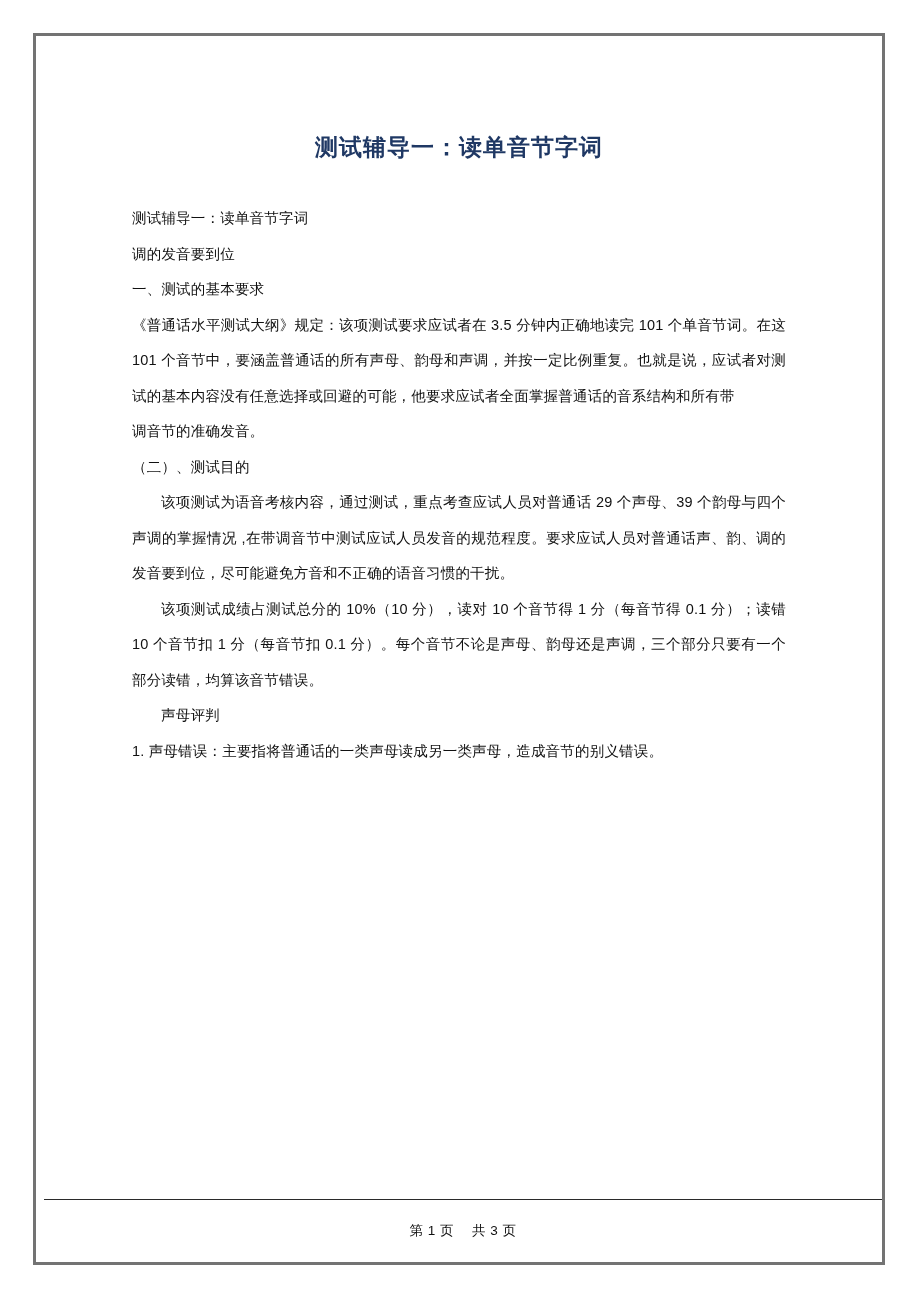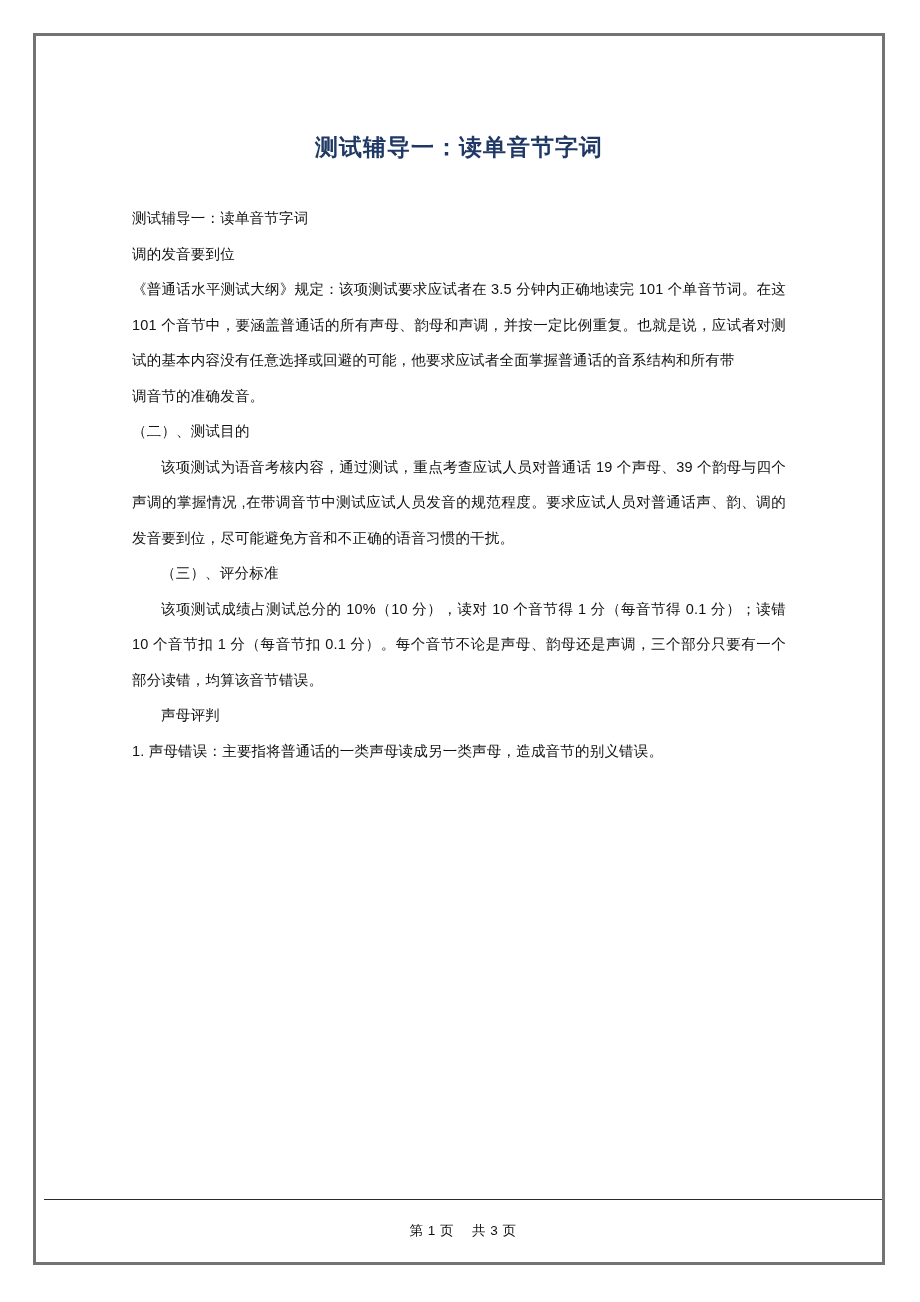--- a/index.html
+++ b/index.html
@@ -78,25 +78,25 @@
 <body>
 
 <div class="page">
   <div class="page-inner">
 
     <h1 class="doc-title">测试辅导一：读单音节字词</h1>
 
     <div class="body-block">
       <p class="para">测试辅导一：读单音节字词</p>
       <p class="para">调的发音要到位</p>
+      <p class="para">一、测试的基本要求</p>
       <p class="para">《普通话水平测试大纲》规定：该项测试要求应试者在 3.5 分钟内正确地读完 101 个单音节词。在这 101 个音节中，要涵盖普通话的所有声母、韵母和声调，并按一定比例重复。也就是说，应试者对测试的基本内容没有任意选择或回避的可能，他要求应试者全面掌握普通话的音系结构和所有带</p>
       <p class="para">调音节的准确发音。</p>
       <p class="para">（二）、测试目的</p>
-      <p class="para indent">该项测试为语音考核内容，通过测试，重点考查应试人员对普通话 19 个声母、39 个韵母与四个声调的掌握情况 ,在带调音节中测试应试人员发音的规范程度。要求应试人员对普通话声、韵、调的发音要到位，尽可能避免方音和不正确的语音习惯的干扰。</p>
-      <p class="para indent">（三）、评分标准</p>
+      <p class="para indent">该项测试为语音考核内容，通过测试，重点考查应试人员对普通话 29 个声母、39 个韵母与四个声调的掌握情况 ,在带调音节中测试应试人员发音的规范程度。要求应试人员对普通话声、韵、调的发音要到位，尽可能避免方音和不正确的语音习惯的干扰。</p>
       <p class="para indent">该项测试成绩占测试总分的 10%（10 分），读对 10 个音节得 1 分（每音节得 0.1 分）；读错 10 个音节扣 1 分（每音节扣 0.1 分）。每个音节不论是声母、韵母还是声调，三个部分只要有一个部分读错，均算该音节错误。</p>
       <p class="para indent">声母评判</p>
       <p class="para">1. 声母错误：主要指将普通话的一类声母读成另一类声母，造成音节的别义错误。</p>
     </div>
 
     <div class="footer">
       <span>第 1 页</span>
       <span class="pg-sep"></span>
       <span>共 3 页</span>
     </div>

